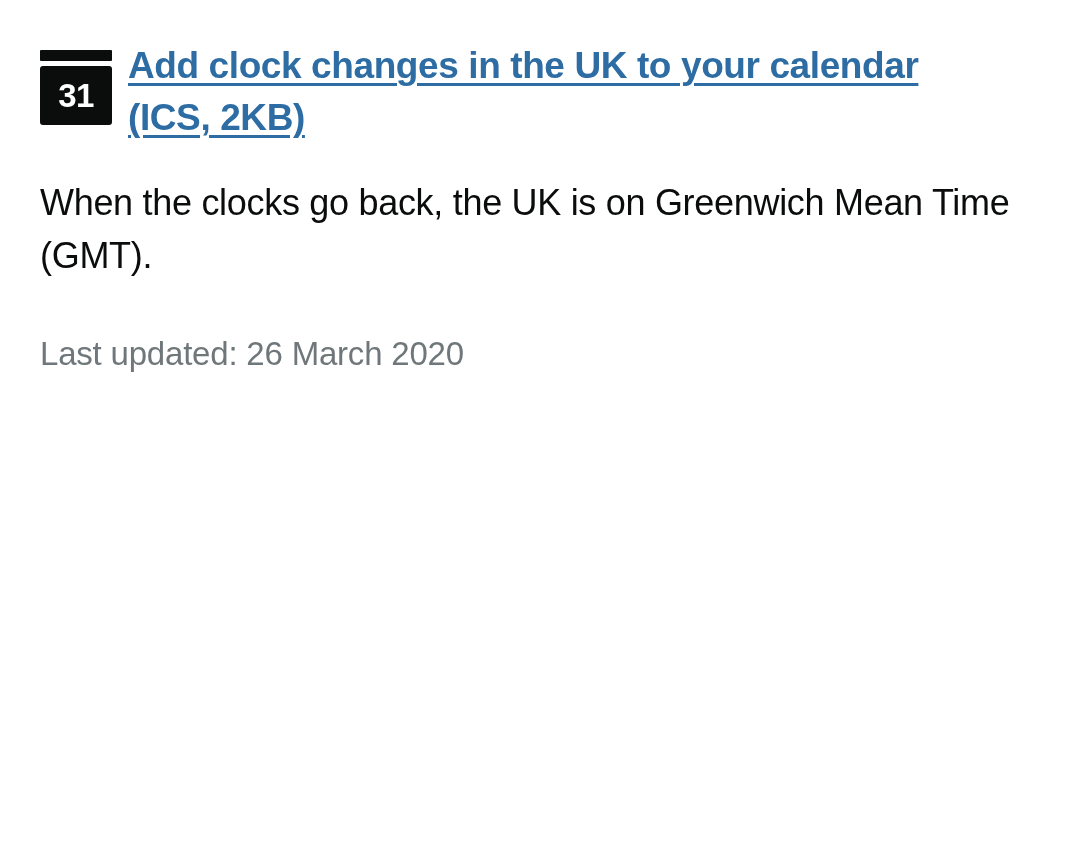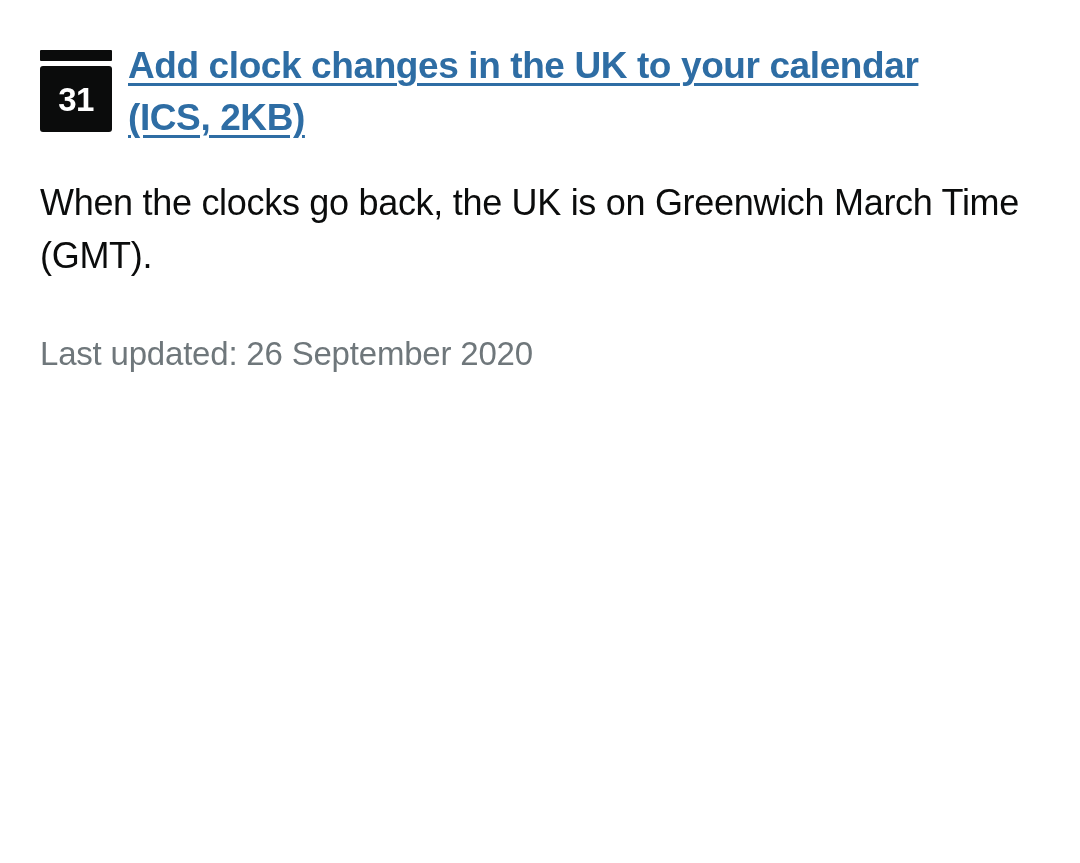--- a/index.html
+++ b/index.html
@@ -40,21 +40,21 @@
   }
   .ics-icon .cal-top-bar {
     width: 72px;
     height: 11px;
     background: #0b0c0c;
     border-radius: 1px;
   }
   .ics-icon .cal-body {
     margin-top: 5px;
     width: 72px;
-    height: 66px;
+    height: 59px;
     background: #0b0c0c;
     border-radius: 3px;
     display: flex;
     align-items: center;
     justify-content: center;
   }
   .ics-icon .cal-day {
     color: #ffffff;
     font-family: "Liberation Sans", sans-serif;
     font-weight: 700;
@@ -111,18 +111,18 @@
       <div class="cal-body">
         <span class="cal-day">31</span>
       </div>
     </div>
 
     <a class="attachment-link">Add clock changes in the UK to your calendar (ICS, 2KB)</a>
 
   </div>
 
   <div class="body-copy">
-    <p>When the clocks go back, the UK is on Greenwich March Time (GMT).</p>
+    <p>When the clocks go back, the UK is on Greenwich Mean Time (GMT).</p>
   </div>
 
-  <div class="last-updated">Last updated: 26 September 2020</div>
+  <div class="last-updated">Last updated: 26 March 2020</div>
 
 </div>
 
 </body></html>

